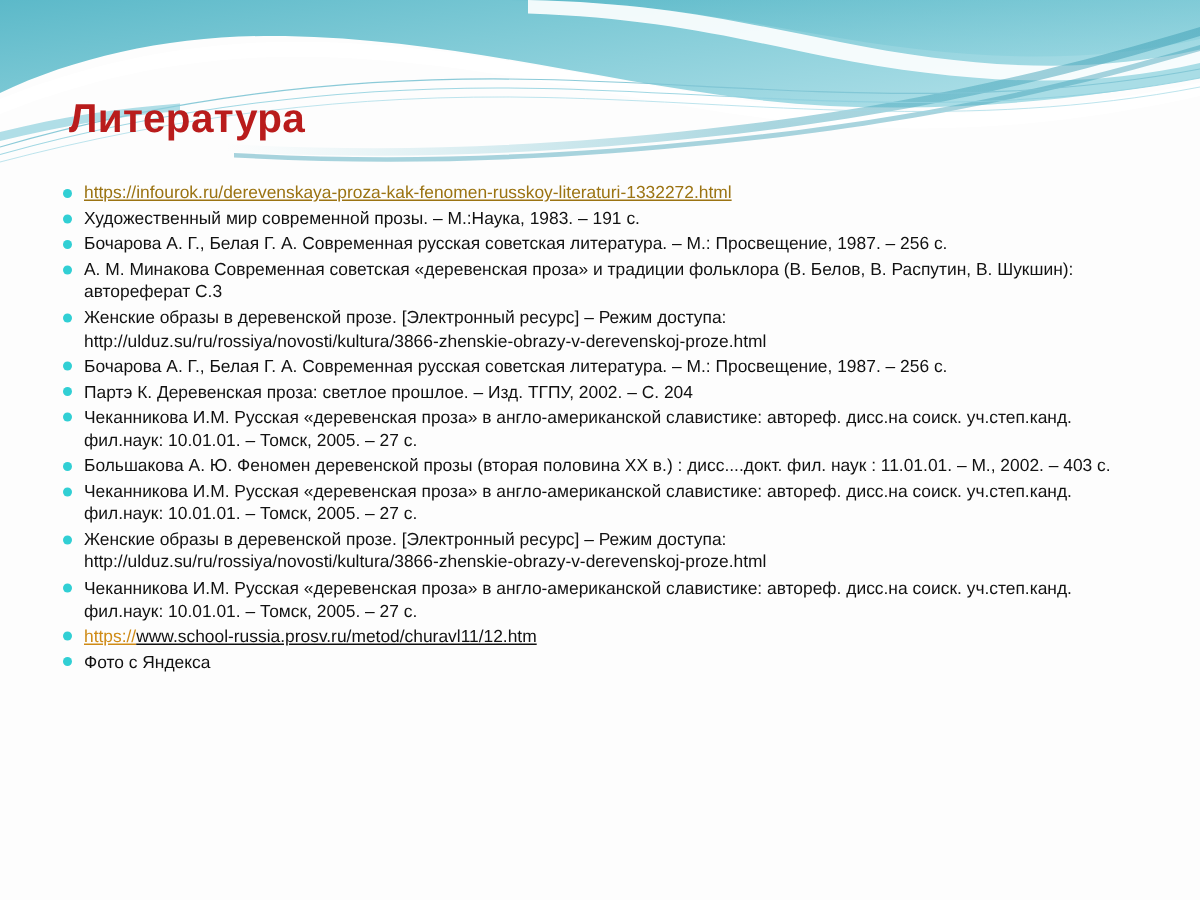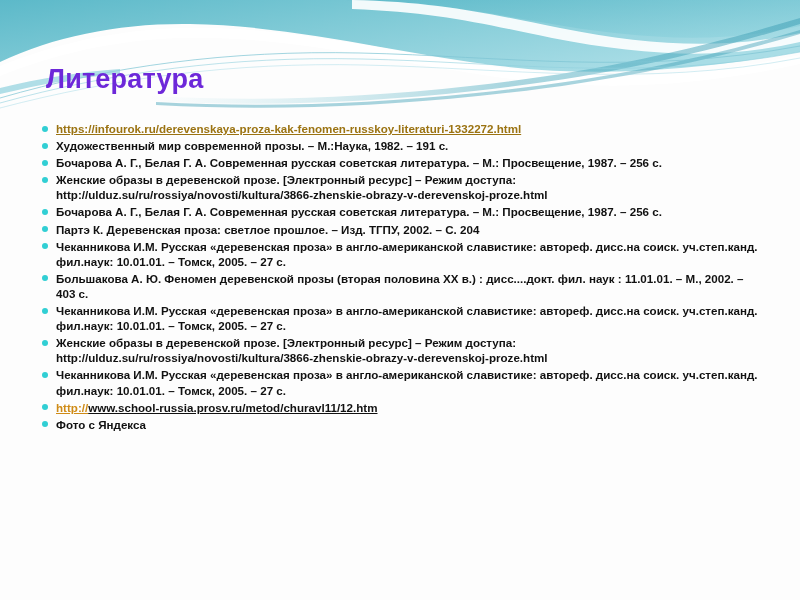--- a/index.html
+++ b/index.html
@@ -35,21 +35,21 @@
     display: block;
   }
 
   
   #slide-title {
     position: absolute;
     left: 46px;
     top: 66px;
     font-size: 27px;
     font-weight: bold;
-    color: #6d28d9;
+    color: #b91c1c;
     letter-spacing: 0.2px;
     white-space: nowrap;
     line-height: 1;
   }
 
   
   #ref-list {
     position: absolute;
     left: 40px;
     top: 121px;
@@ -71,21 +71,20 @@
     position: absolute;
     left: 2px;
     top: 4.5px;
     width: 6px;
     height: 6px;
     border-radius: 50%;
     background: #31cfd4;
   }
   #ref-list li .txt {
     display: block;
-    font-weight: bold;
   }
 
   a.link {
     color: #9b7312;
     text-decoration: underline;
   }
   a.link-mixed {
     text-decoration: none;
     color: #111111;
   }
@@ -168,29 +167,33 @@
 
   <ul id="ref-list">
 
     <li>
       <span class="bullet"></span>
       <span class="txt"><a class="link" href="#">https://infourok.ru/derevenskaya-proza-kak-fenomen-russkoy-literaturi-1332272.html</a></span>
     </li>
 
     <li>
       <span class="bullet"></span>
-      <span class="txt">Художественный мир современной прозы. – М.:Наука, 1982. – 191 с.</span>
+      <span class="txt">Художественный мир современной прозы. – М.:Наука, 1983. – 191 с.</span>
     </li>
 
     <li>
       <span class="bullet"></span>
       <span class="txt">Бочарова А. Г., Белая Г. А. Современная русская советская литература. – М.: Просвещение, 1987. – 256 с.</span>
     </li>
 
 
+    <li>
+      <span class="bullet"></span>
+      <span class="txt">А. М. Минакова Современная советская «деревенская проза» и традиции фольклора (В. Белов, В. Распутин, В. Шукшин): автореферат С.3</span>
+    </li>
 
     <li>
       <span class="bullet"></span>
       <span class="txt">Женские образы в деревенской прозе. [Электронный ресурс] – Режим доступа:</span>
       <span class="txt url-plain">http://ulduz.su/ru/rossiya/novosti/kultura/3866-zhenskie-obrazy-v-derevenskoj-proze.html</span>
     </li>
 
     <li>
       <span class="bullet"></span>
       <span class="txt">Бочарова А. Г., Белая Г. А. Современная русская советская литература. – М.: Просвещение, 1987. – 256 с.</span>
@@ -223,21 +226,21 @@
       <span class="txt url-plain">http://ulduz.su/ru/rossiya/novosti/kultura/3866-zhenskie-obrazy-v-derevenskoj-proze.html</span>
     </li>
 
     <li>
       <span class="bullet"></span>
       <span class="txt">Чеканникова И.М. Русская «деревенская проза» в англо-американской славистике: автореф. дисс.на соиск. уч.степ.канд. фил.наук: 10.01.01. – Томск, 2005. – 27 с.</span>
     </li>
 
     <li>
       <span class="bullet"></span>
-      <span class="txt"><a class="link-mixed nowrap" href="#"><span class="proto">http://</span><span class="rest">www.school-russia.prosv.ru/metod/churavl11/12.htm</span></a></span>
+      <span class="txt"><a class="link-mixed nowrap" href="#"><span class="proto">https://</span><span class="rest">www.school-russia.prosv.ru/metod/churavl11/12.htm</span></a></span>
     </li>
 
     <li>
       <span class="bullet"></span>
       <span class="txt">Фото с  Яндекса</span>
     </li>
 
   </ul>
 
 </div>

